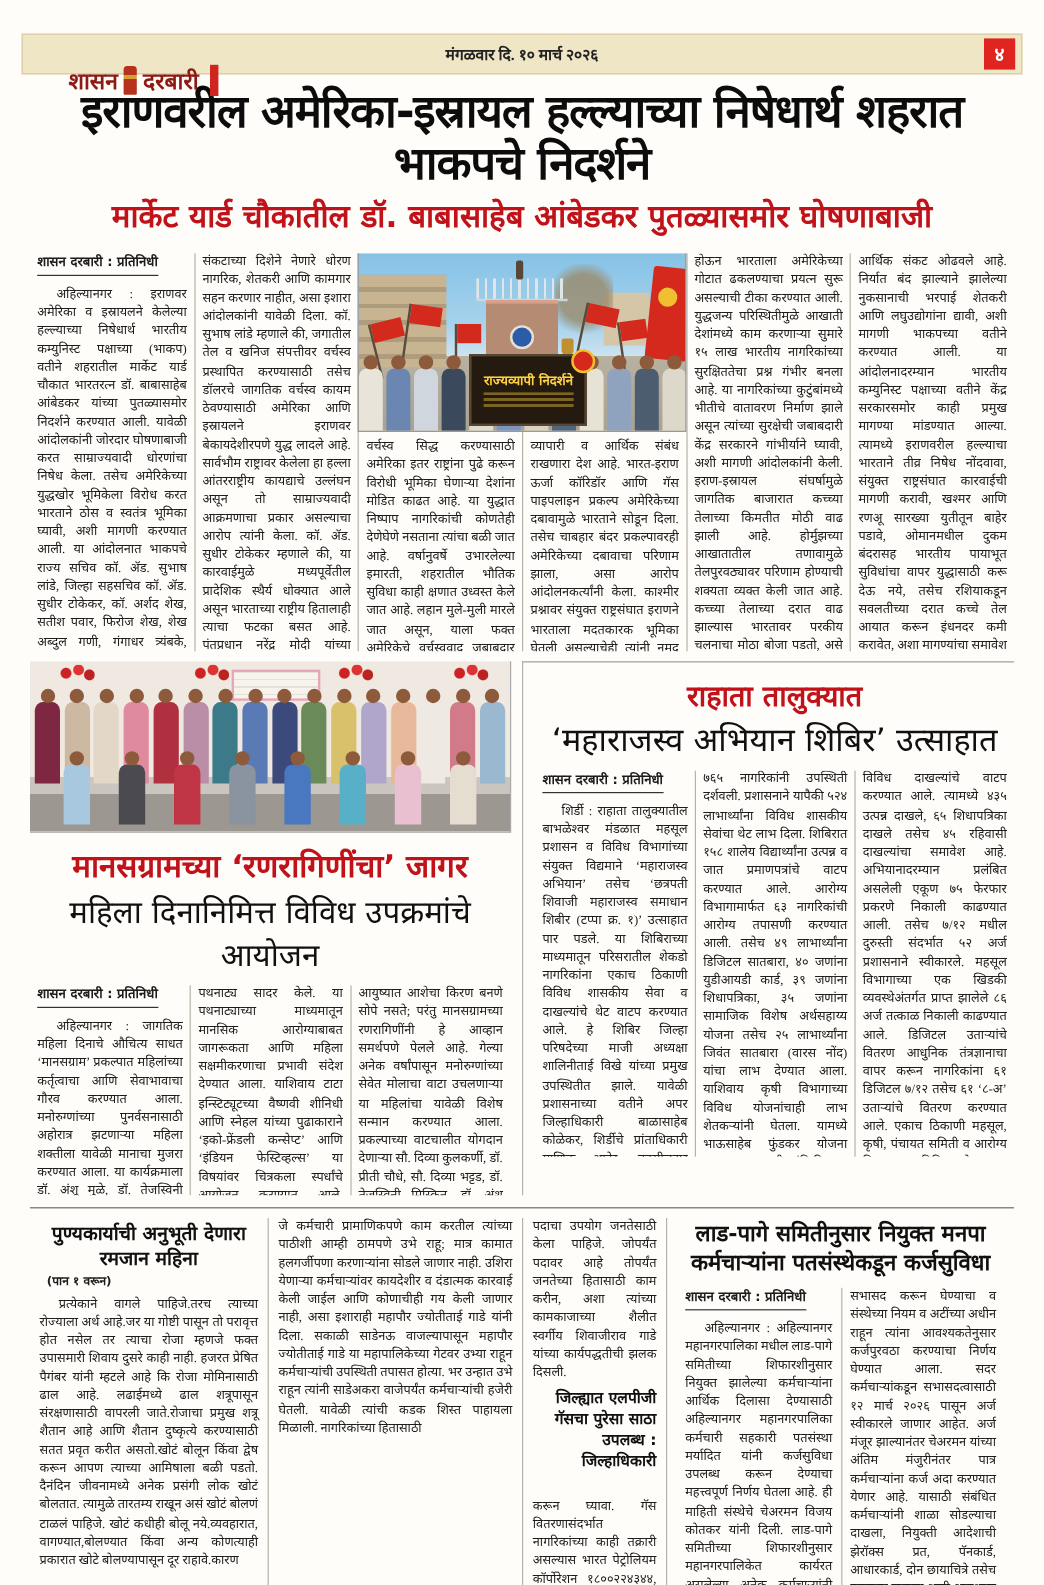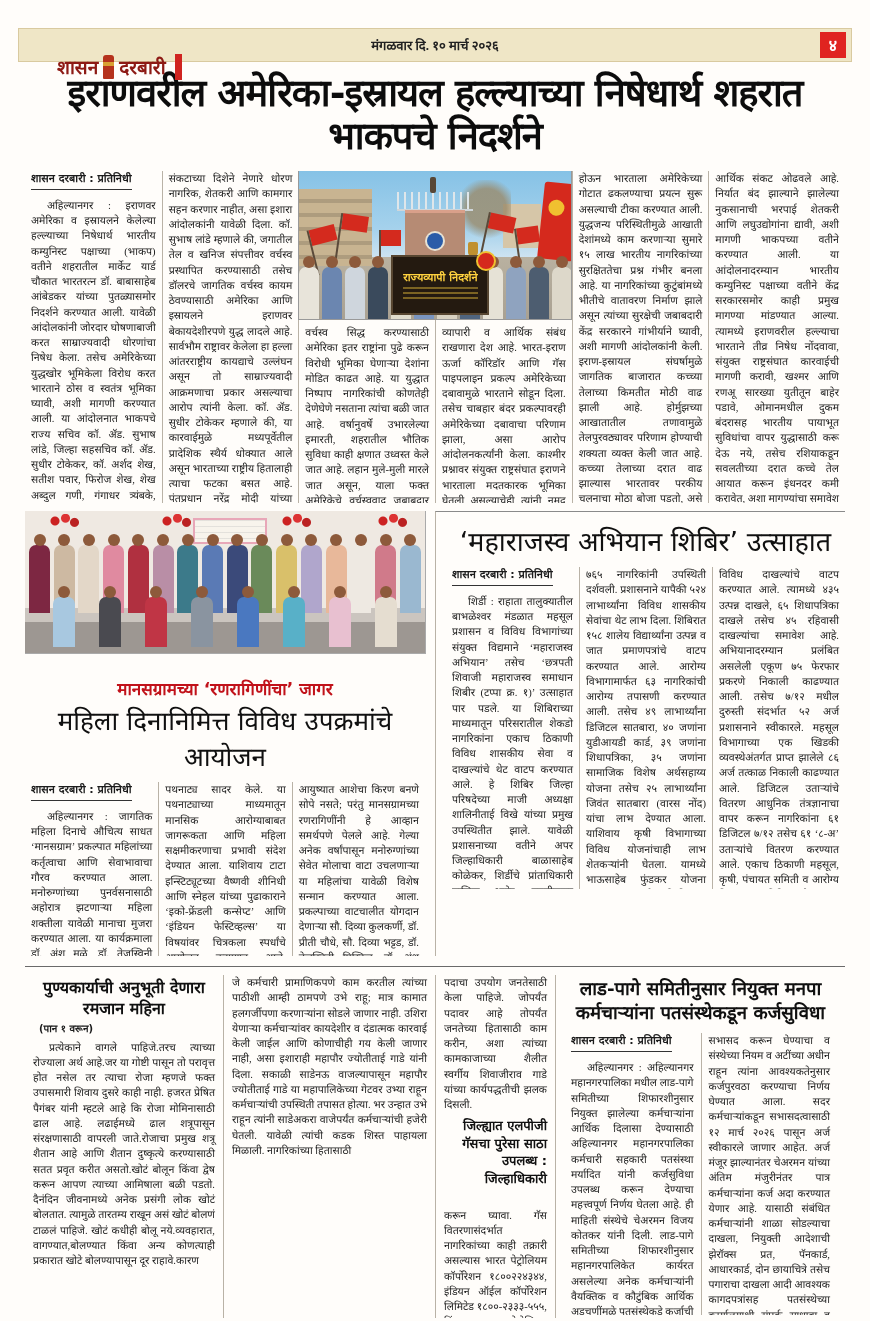--- a/index.html
+++ b/index.html
@@ -89,21 +89,21 @@
                         radial-gradient(circle at 55% 30%, #d33 0 4px, #0000 5px),
                         radial-gradient(circle at 85% 60%, #b22 0 4px, #0000 5px); }
   .g1{left:6%;} .g2{left:34%;} .g3{left:64%;} .g4{left:88%;}
   .board { position:absolute; left:42%; top:5%; width:74px; height:26px; background:#f8f4ec;
            border:2px solid #e8a7b8; background-image:repeating-linear-gradient(#bbb5 0 1px, #0000 1px 6px); }
   .row-back { position:absolute; bottom:28%; left:1%; right:1%; display:flex; justify-content:space-between; }
   .row-back .person { width:21px; height:68px; }
   .row-front { position:absolute; bottom:4%; left:7%; right:7%; display:flex; justify-content:space-between; }
   .row-front .person { width:22px; height:50px; }
   .h-red   { font-family:"DejaVu Sans",sans-serif; font-weight:bold; text-align:center;
-             color:#c1121a; font-size:17px; margin-top:24px; }
+             color:#c1121a; font-size:26px; margin-top:10px; }
   .h-black { font-family:"DejaVu Sans",sans-serif; font-weight:normal; text-align:center;
              color:#101010; font-size:26px; margin:2px 0 8px; }
   .threecol { display:grid; grid-template-columns:repeat(3,1fr); overflow:hidden; }
   .tcol { padding:0 6px; overflow:hidden; }
   .tcol + .tcol { border-left:1px solid #b9b2a6; }
   .mid-left  .threecol { height:188px; }
   .mid-right .threecol { height:322px; }
   .mid-right .h-red { font-size:24px; margin-top:2px; }
   .mid-right .h-black { font-size:27px; }
   
@@ -131,20 +131,21 @@
       <span class="logo-text">शासन</span>
       <span class="throne"></span>
       <span class="logo-text">दरबारी</span>
       <span class="logo-bar"></span>
     </div>
     <div class="dateline">मंगळवार दि. १० मार्च २०२६</div>
     <div class="pagenum">४</div>
   </header>
 
   <h1 class="h-main">इराणवरील अमेरिका-इस्रायल हल्ल्याच्या निषेधार्थ शहरात भाकपचे निदर्शने</h1>
+  <h2 class="h-sub">मार्केट यार्ड चौकातील डॉ. बाबासाहेब आंबेडकर पुतळ्यासमोर घोषणाबाजी</h2>
 
   <section class="article1">
     <div class="photo1">
       <div class="bldg-l"></div>
       <div class="bldg-r"></div>
       <div class="tree"></div>
       <div class="railing"></div>
       <div class="statue-man"></div>
       <div class="pedestal"></div>
       <div class="emblem"></div>
@@ -243,20 +244,21 @@
         <div class="tcol">
           <p>पथनाट्य सादर केले. या पथनाट्याच्या माध्यमातून मानसिक आरोग्याबाबत जागरूकता आणि महिला सक्षमीकरणाचा प्रभावी संदेश देण्यात आला. याशिवाय टाटा इन्स्टिट्यूटच्या वैष्णवी शीनिधी आणि स्नेहल यांच्या पुढाकाराने ‘इको-फ्रेंडली कन्सेप्ट’ आणि ‘इंडियन फेस्टिव्हल्स’ या विषयांवर चित्रकला स्पर्धांचे आयोजन करण्यात आले. लाभार्थ्यांनी आपल्या कल्पकता आणि सर्जनशीलतेच्या माध्यमातून कागदावर अप्रतिम कलाकृती साकारल्या. विजेत्या स्पर्धकांना सन्मानपत्र, पुस्तक आणि भेटवस्तू देऊन गौरव करण्यात आला. मनोरुग्णांच्या</p>
         </div>
         <div class="tcol">
           <p>आयुष्यात आशेचा किरण बनणे सोपे नसते; परंतु मानसग्रामच्या रणरागिणींनी हे आव्हान समर्थपणे पेलले आहे. गेल्या अनेक वर्षांपासून मनोरुग्णांच्या सेवेत मोलाचा वाटा उचलणाऱ्या या महिलांचा यावेळी विशेष सन्मान करण्यात आला. प्रकल्पाच्या वाटचालीत योगदान देणाऱ्या सौ. दिव्या कुलकर्णी, डॉ. प्रीती चौधे, सौ. दिव्या भट्टड, डॉ. तेजस्विनी मिस्किन, डॉ. अंशू मुळे, डॉ. वृषाली सरवदे आणि वृषाली गोखले यांच्या कार्याचा आवर्जून उल्लेख करण्यात आला. या उपक्रमाला सर्व स्तरांतून शुभेच्छा देण्यात आल्या.</p>
         </div>
       </div>
     </div>
 
     <div class="mid-right">
+      <div class="h-red">राहाता तालुक्यात</div>
       <div class="h-black">‘महाराजस्व अभियान शिबिर’ उत्साहात</div>
       <div class="threecol body-t">
         <div class="tcol">
           <span class="byline">शासन दरबारी : प्रतिनिधी</span>
           <p class="indent">शिर्डी : राहाता तालुक्यातील बाभळेश्वर मंडळात महसूल प्रशासन व विविध विभागांच्या संयुक्त विद्यमाने ‘महाराजस्व अभियान’ तसेच ‘छत्रपती शिवाजी महाराजस्व समाधान शिबीर (टप्पा क्र. १)’ उत्साहात पार पडले. या शिबिराच्या माध्यमातून परिसरातील शेकडो नागरिकांना एकाच ठिकाणी विविध शासकीय सेवा व दाखल्यांचे थेट वाटप करण्यात आले. हे शिबिर जिल्हा परिषदेच्या माजी अध्यक्षा शालिनीताई विखे यांच्या प्रमुख उपस्थितीत झाले. यावेळी प्रशासनाच्या वतीने अपर जिल्हाधिकारी बाळासाहेब कोळेकर, शिर्डीचे प्रांताधिकारी माणिक आहेर, तहसीलदार अमोल मोरे, गटविकास अधिकारी विवेक गुंड, तालुका कृषी अधिकारी आबासाहेब भोरे, भूमी अभिलेख अधीक्षक योगेश थोरात आदी अधिकारी उपस्थित होते. बाभळेश्वर खुर्द येथे आयोजित समाधान शिबिरास नागरिकांचा उत्स्फूर्त प्रतिसाद मिळाला. या शिबिराला एकूण</p>
         </div>
         <div class="tcol">
           <p>७६५ नागरिकांनी उपस्थिती दर्शवली. प्रशासनाने यापैकी ५२४ लाभार्थ्यांना विविध शासकीय सेवांचा थेट लाभ दिला. शिबिरात १५८ शालेय विद्यार्थ्यांना उत्पन्न व जात प्रमाणपत्रांचे वाटप करण्यात आले. आरोग्य विभागामार्फत ६३ नागरिकांची आरोग्य तपासणी करण्यात आली. तसेच ४९ लाभार्थ्यांना डिजिटल सातबारा, ४० जणांना युडीआयडी कार्ड, ३९ जणांना शिधापत्रिका, ३५ जणांना सामाजिक विशेष अर्थसहाय्य योजना तसेच २५ लाभार्थ्यांना जिवंत सातबारा (वारस नोंद) यांचा लाभ देण्यात आला. याशिवाय कृषी विभागाच्या विविध योजनांचाही लाभ शेतकऱ्यांनी घेतला. यामध्ये भाऊसाहेब फुंडकर योजना (१७), राज्य कृषी यांत्रिकीकरण योजना (१३) व पीएम किसान योजना (८) या योजनांचा समावेश आहे. महाराजस्व अभियानातून प्रलंबित कामे निकाली बाभळेश्वर बुद्रुक येथे दि. ७ मार्च २०२६ रोजी राबविण्यात आलेल्या महाराजस्व अभियानांतर्गत प्रशासनाने प्रलंबित कामे मोठ्या प्रमाणावर निकाली काढली. या अभियानात एकूण ६८३</p>
         </div>
         <div class="tcol">

